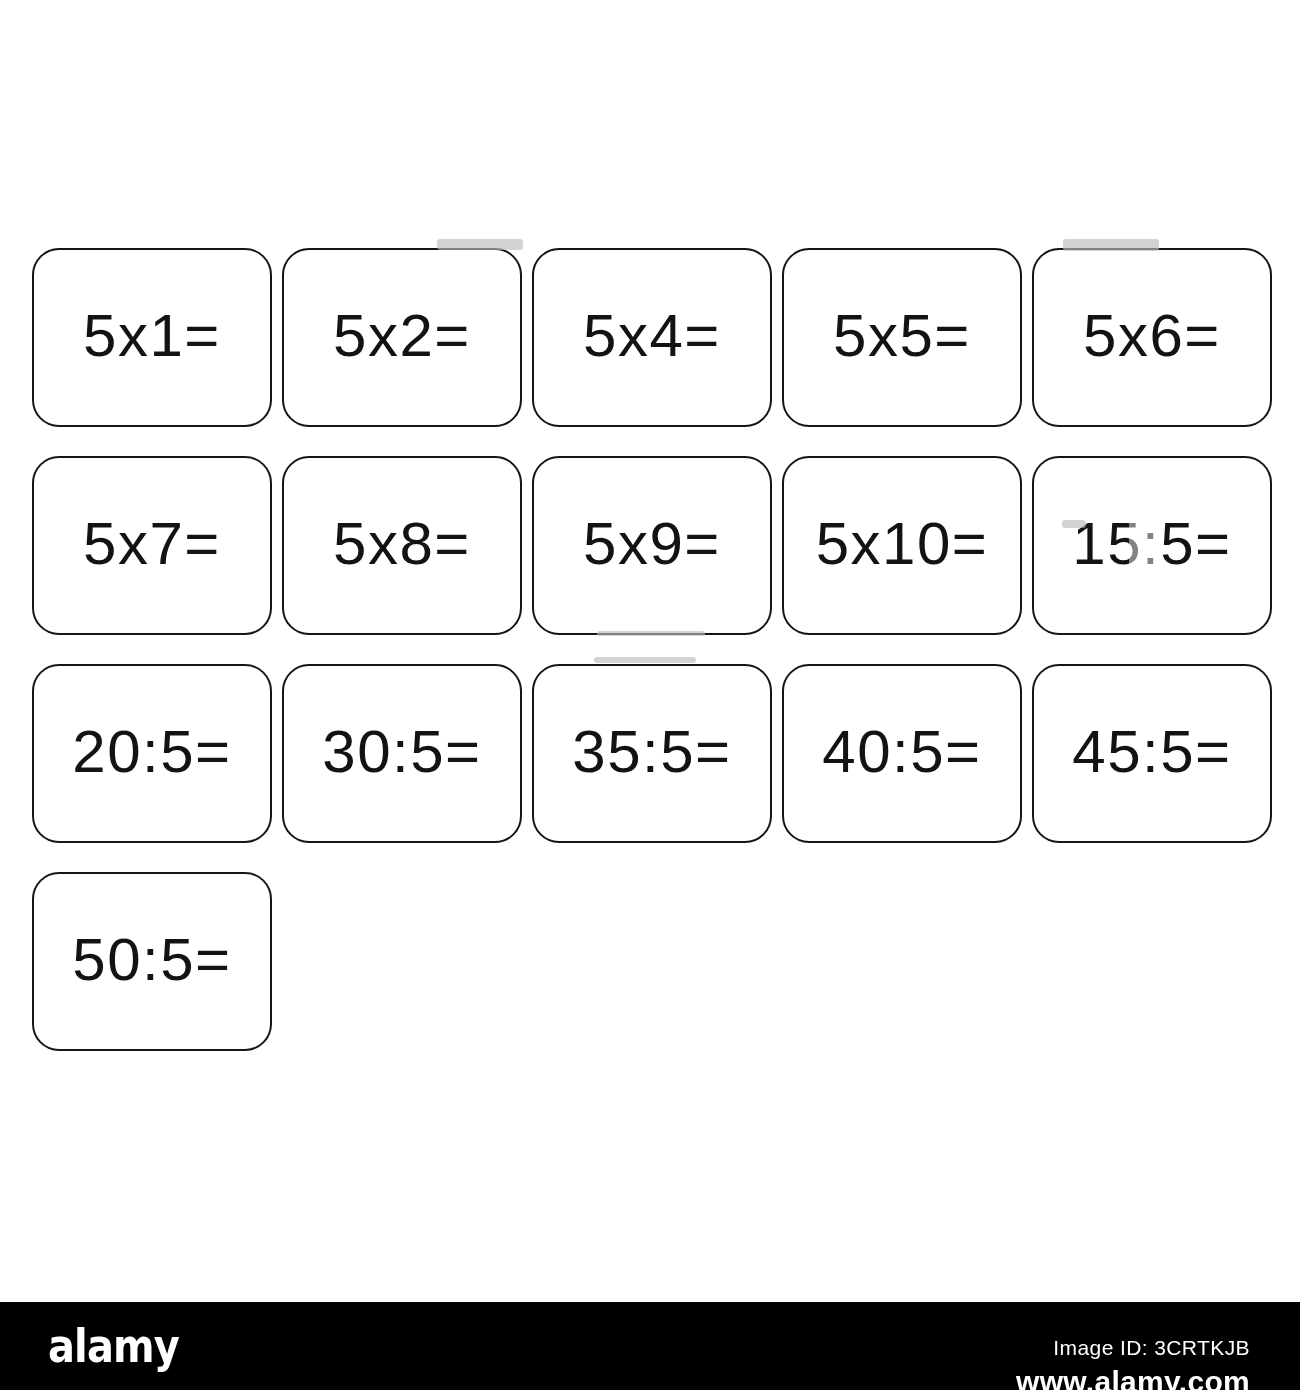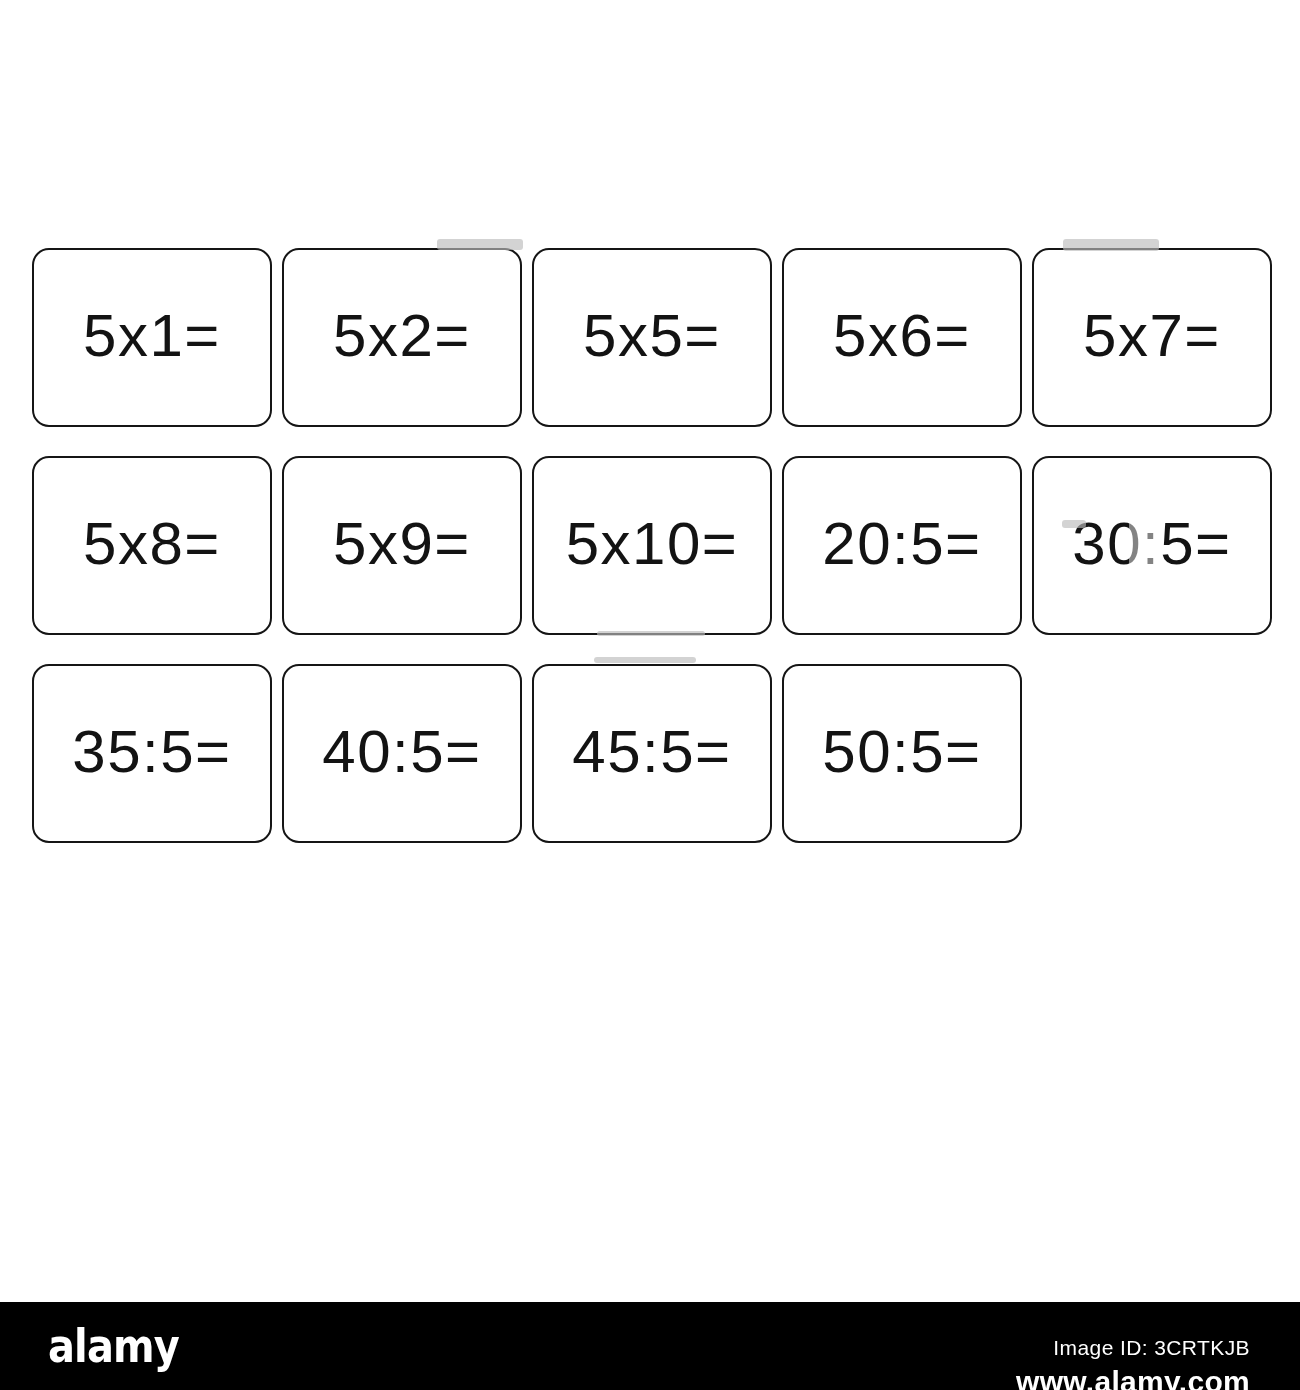--- a/index.html
+++ b/index.html
@@ -27,21 +27,21 @@
     display: grid;
     grid-template-columns: repeat(5, 240px);
     column-gap: 10px;
     row-gap: 29px;
   }
   .card {
     box-sizing: border-box;
     width: 240px;
     height: 179px;
     border: 2px solid #151515;
-    border-radius: 17px;
+    border-radius: 27px;
     background: #ffffff;
     display: flex;
     align-items: center;
     justify-content: center;
     font-size: 60px;
     letter-spacing: 1.5px;
     color: #131313;
     padding-bottom: 4px;
   }
   
@@ -108,26 +108,28 @@
   }
 </style>
 </head>
 <body>
 
 <div class="stage">
 
   <div class="grid">
     <div class="card">5x1=</div>
     <div class="card">5x2=</div>
+    <div class="card">5x4=</div>
     <div class="card">5x5=</div>
     <div class="card">5x6=</div>
     <div class="card">5x7=</div>
     <div class="card">5x8=</div>
     <div class="card">5x9=</div>
     <div class="card">5x10=</div>
+    <div class="card">15:5=</div>
     <div class="card">20:5=</div>
     <div class="card">30:5=</div>
     <div class="card">35:5=</div>
     <div class="card">40:5=</div>
     <div class="card">45:5=</div>
     <div class="card">50:5=</div>
   </div>
 
   <div class="smudge smudge-a"></div>
   <div class="smudge smudge-b"></div>

